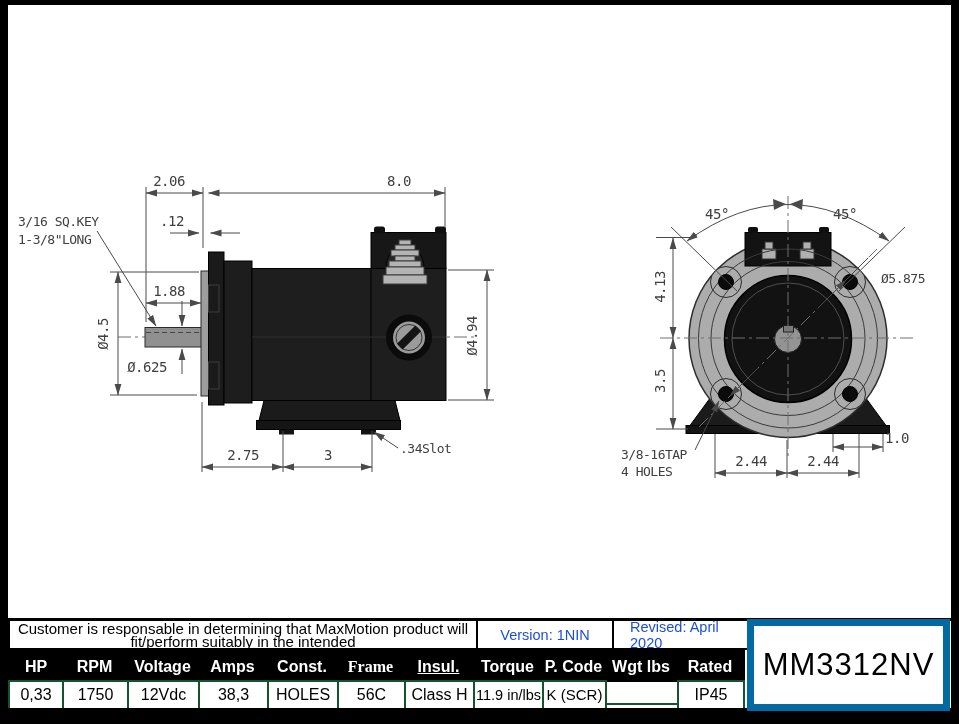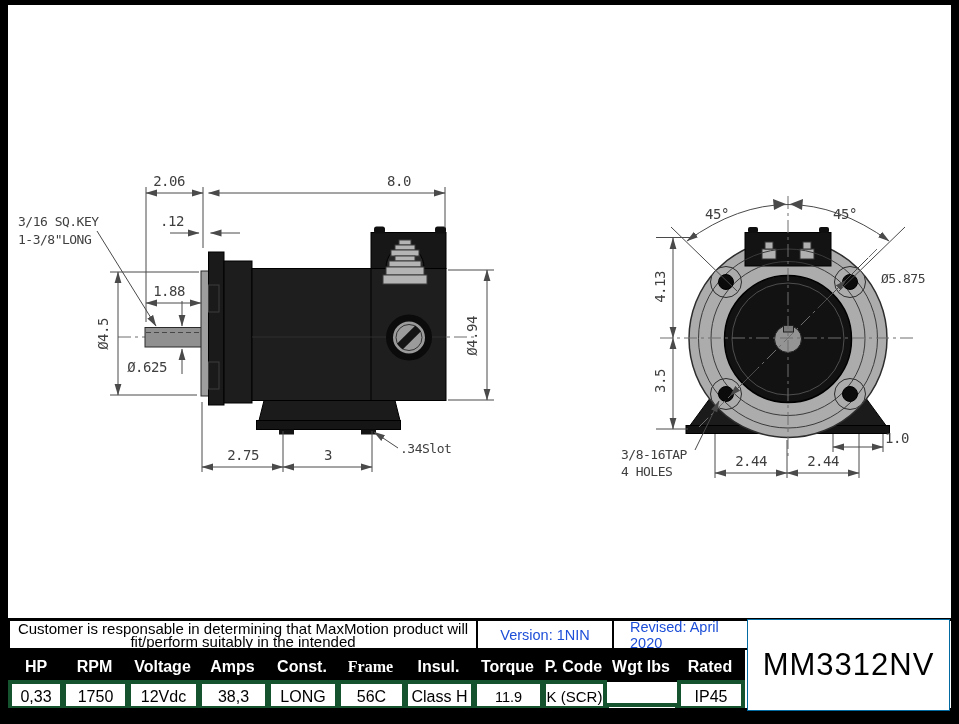--- a/index.html
+++ b/index.html
@@ -13,24 +13,24 @@
   .dtxt-s{font-family:"DejaVu Sans Mono", monospace;font-size:13px;fill:#3f3f3f;letter-spacing:-0.5px;}
   .dimline{stroke:#4a4a4a;stroke-width:1;fill:none;}
   .ctr{stroke:#6e6e6e;stroke-width:1;fill:none;stroke-dasharray:13 4 3 4;}
   
   .tb-bar{position:absolute;background:#000;}
   .tb-cell{position:absolute;box-sizing:border-box;border:2px solid #000;background:#fff;}
   .tb-disc{font-size:15px;line-height:12.5px;text-align:center;padding-top:2px;color:#000;}
   .tb-mid{font-size:14.5px;color:#1d4ed8;display:flex;align-items:center;justify-content:center;}
   .hcell{position:absolute;top:652px;height:30px;line-height:30px;text-align:center;
          color:#fff;font-weight:bold;font-size:16px;}
-  .vcell{position:absolute;top:680px;height:30px;box-sizing:border-box;border:4px solid #14532d;
+  .vcell{position:absolute;top:680px;height:30px;box-sizing:border-box;border:2px solid #14532d;
          background:#fff;line-height:26px;text-align:center;font-size:16px;color:#000;}
   .mm-box{position:absolute;left:747px;top:619px;width:203px;height:92px;box-sizing:border-box;
-          border:1px solid #0369a1;background:#fff;display:flex;align-items:center;justify-content:center;
+          border:7px solid #0369a1;background:#fff;display:flex;align-items:center;justify-content:center;
           font-size:31px;letter-spacing:1px;color:#000;}
 </style>
 </head>
 <body>
 
 <div class="page">
 
   <svg class="draw" width="959" height="619" viewBox="0 0 959 619">
     <defs>
       <marker id="arr" viewBox="0 0 12 8" refX="11" refY="4" markerWidth="12" markerHeight="8" orient="auto-start-reverse" markerUnits="userSpaceOnUse">
@@ -225,31 +225,31 @@
     </div>
 
     <div class="tb-bar" style="left:8px;top:648px;width:737px;height:34px;"></div>
 
     <span class="hcell" style="left:10px;width:52px;">HP</span>
     <span class="hcell" style="left:62px;width:65px;">RPM</span>
     <span class="hcell" style="left:127px;width:71px;">Voltage</span>
     <span class="hcell" style="left:198px;width:69px;">Amps</span>
     <span class="hcell" style="left:267px;width:70px;">Const.</span>
     <span class="hcell" style="left:337px;width:67px;font-family:Liberation Serif, serif;">Frame</span>
-    <span class="hcell" style="left:404px;width:69px;">Insul.</span>
+    <span class="hcell" style="left:404px;width:69px;text-decoration:underline;">Insul.</span>
     <span class="hcell" style="left:473px;width:69px;">Torque</span>
     <span class="hcell" style="left:542px;width:63px;">P. Code</span>
     <span class="hcell" style="left:605px;width:72px;">Wgt lbs</span>
     <span class="hcell" style="left:677px;width:66px;">Rated</span>
 
     <div class="vcell" style="left:8px;width:56px;">0,33</div>
     <div class="vcell" style="left:62px;width:67px;">1750</div>
     <div class="vcell" style="left:127px;width:73px;">12Vdc</div>
     <div class="vcell" style="left:198px;width:71px;">38,3</div>
-    <div class="vcell" style="left:267px;width:72px;">LONG</div>
+    <div class="vcell" style="left:267px;width:72px;">HOLES</div>
     <div class="vcell" style="left:337px;width:69px;">56C</div>
     <div class="vcell" style="left:404px;width:71px;">Class H</div>
     <div class="vcell" style="left:473px;width:71px;font-size:14.5px;">11.9 in/lbs</div>
     <div class="vcell" style="left:542px;width:65px;font-size:15px;">K (SCR)</div>
     <div class="vcell" style="left:605px;width:74px;margin-top:23px;">23</div>
     <div class="vcell" style="left:677px;width:68px;">IP45</div>
 
     <div class="tb-bar" style="left:8px;top:708px;width:943px;height:7px;"></div>
 
     <div class="mm-box">

